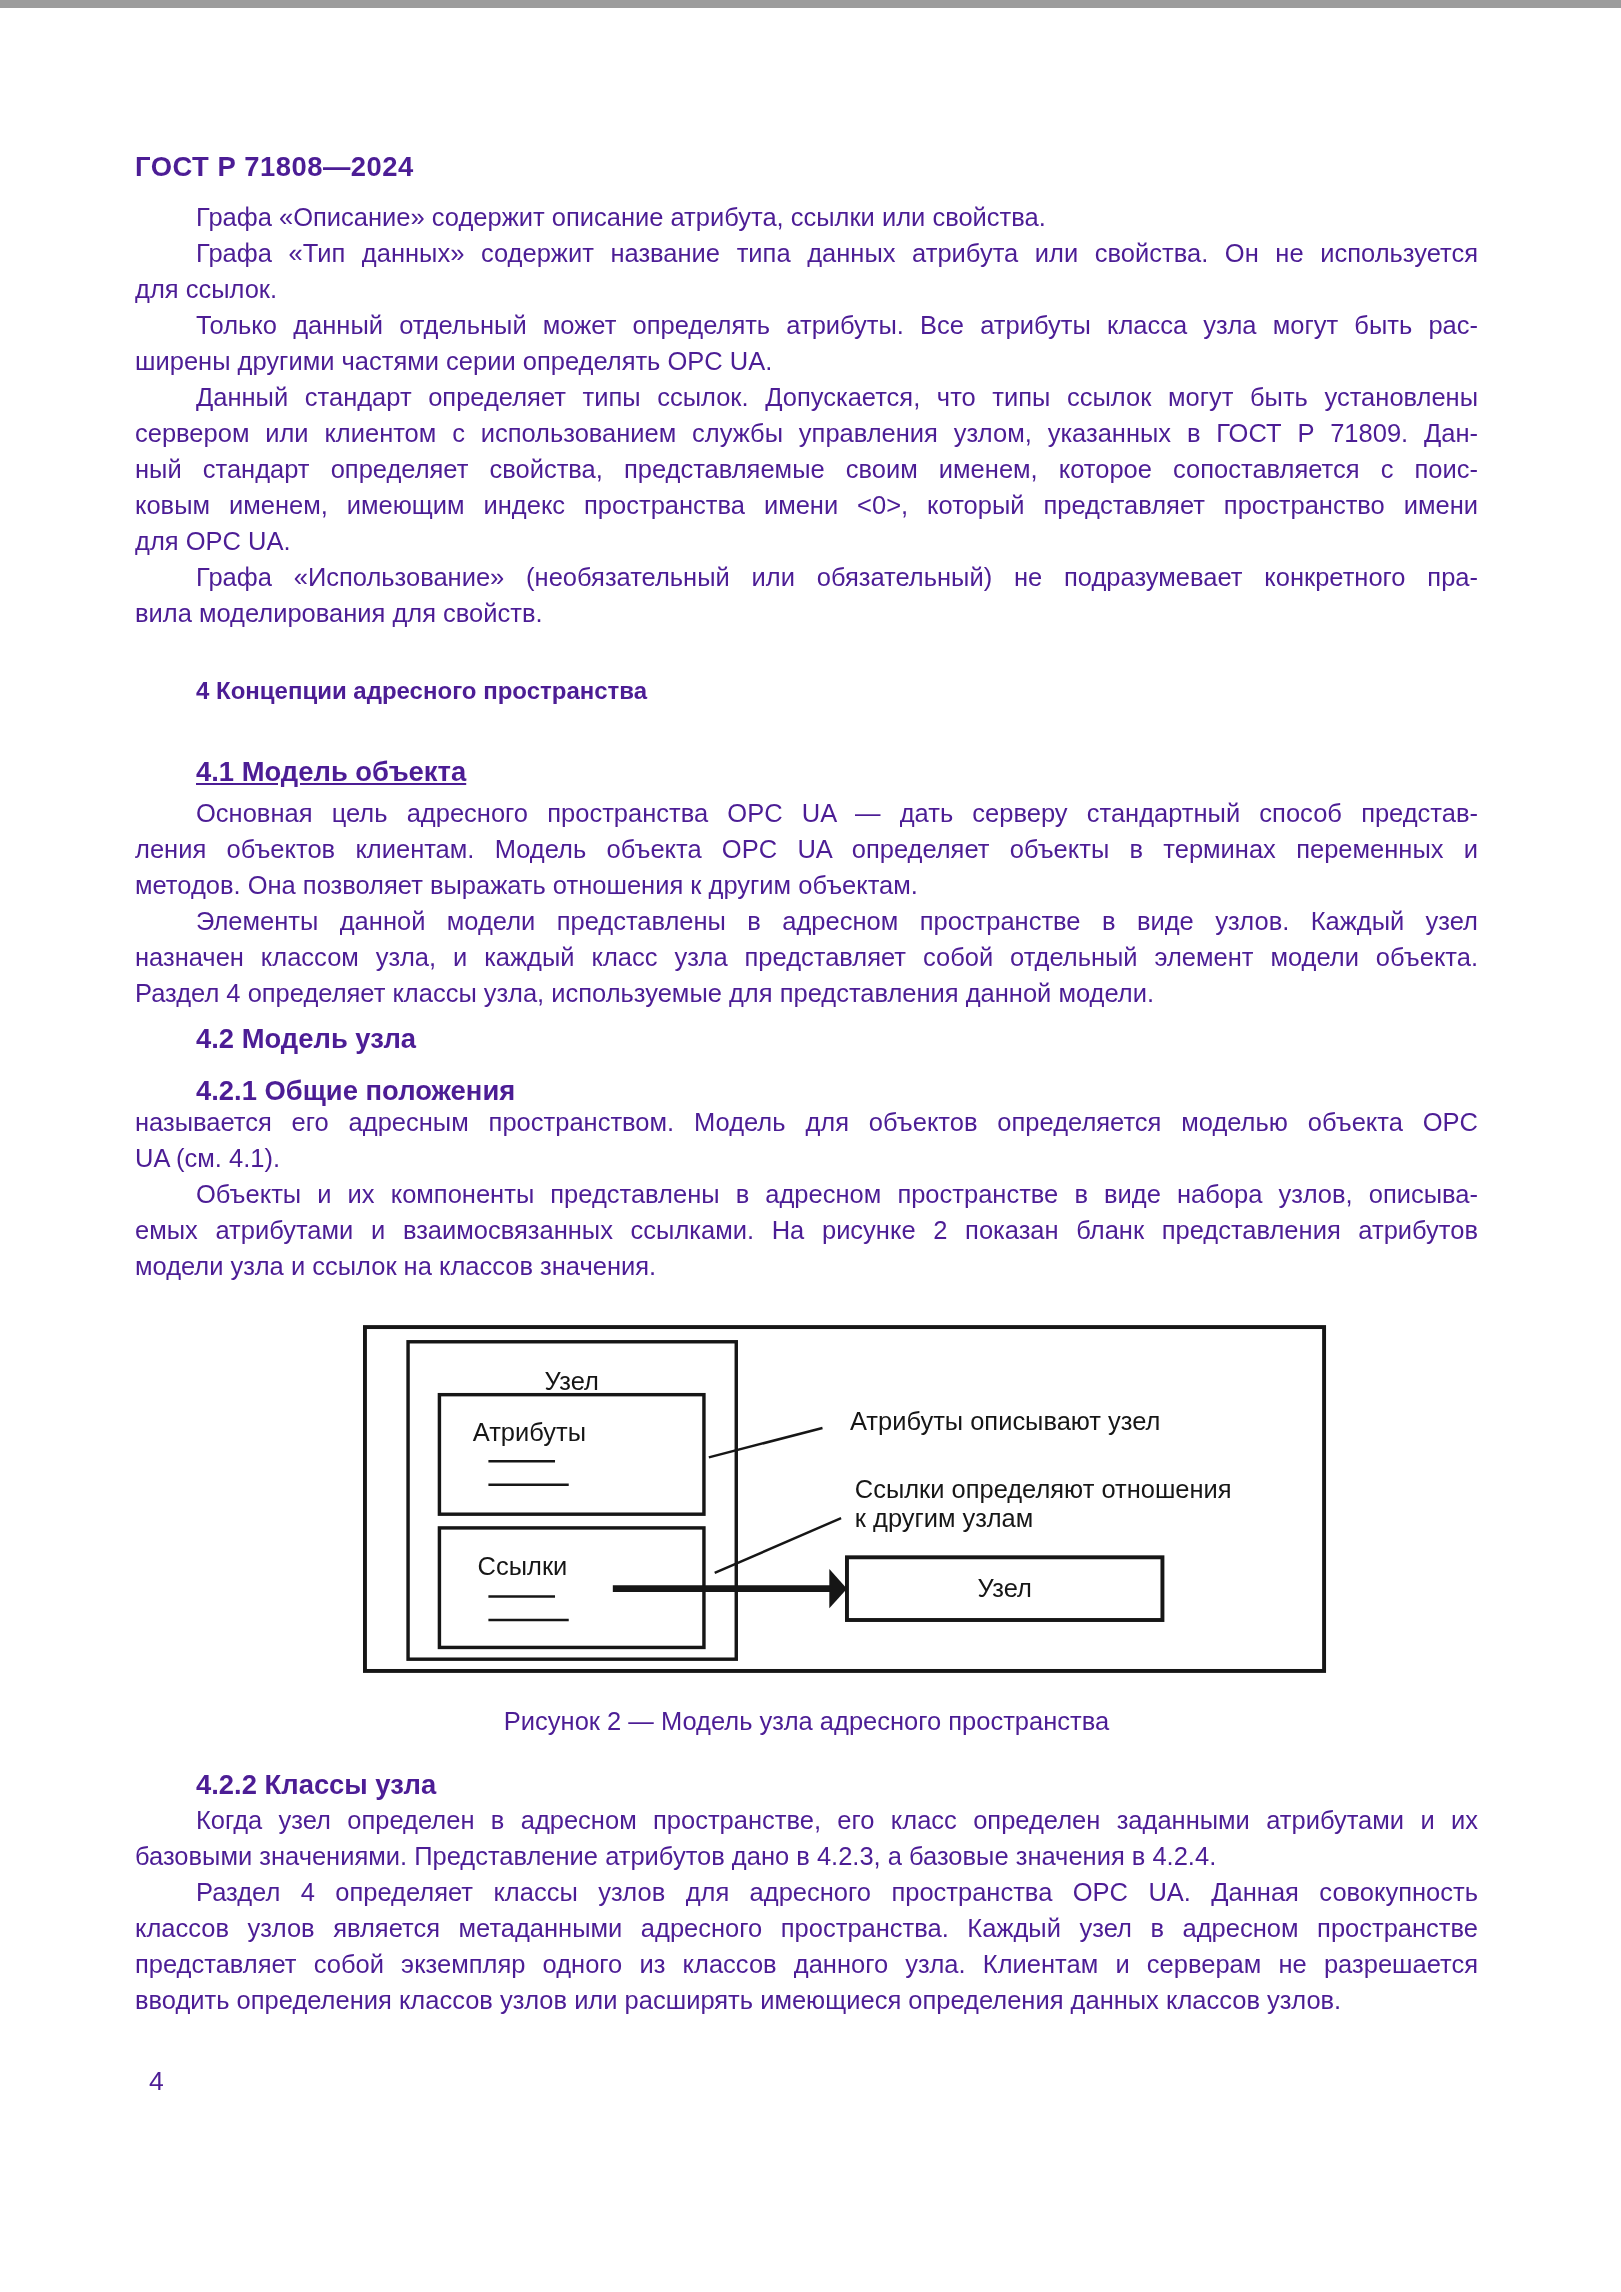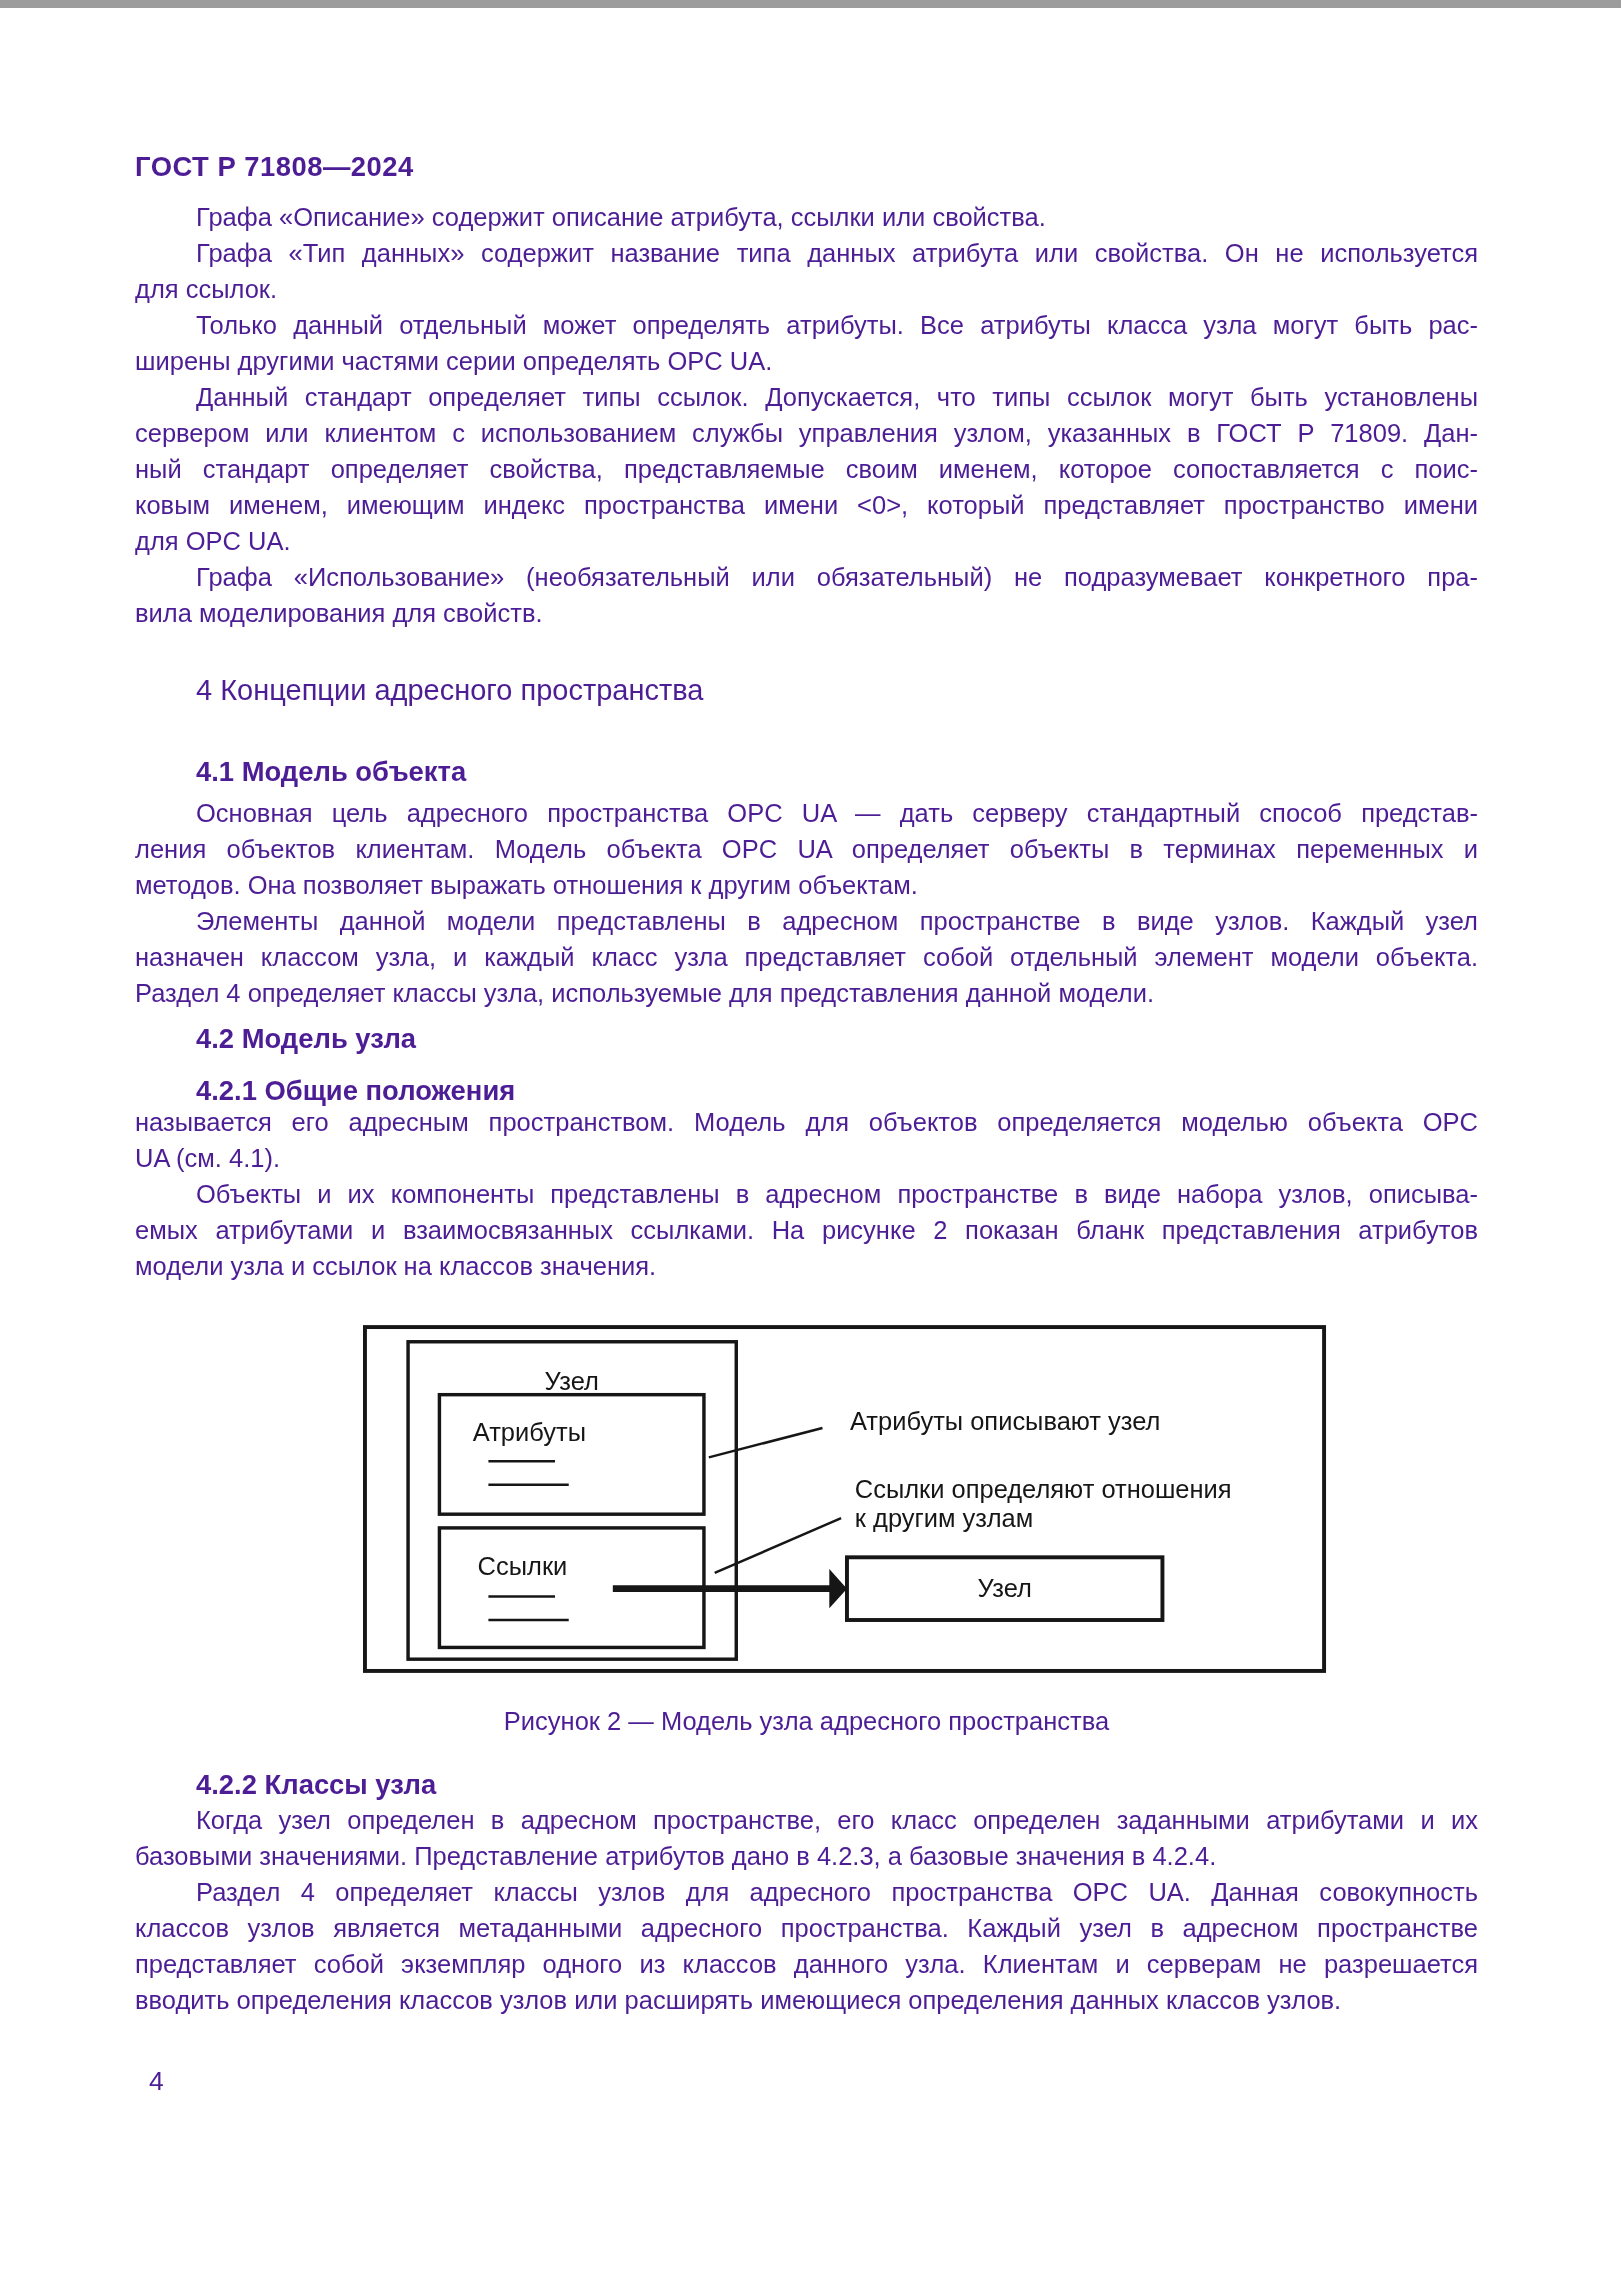--- a/index.html
+++ b/index.html
@@ -29,22 +29,22 @@
     line-height: 36px;
     height: 36px;
     overflow: hidden;
     text-align: justify;
     text-align-last: justify;
     white-space: normal;
   }
   .para .line.first { text-indent: 61px; }
   .para .line.last { text-align-last: left; }
   .h-main {
-    font-weight: normal;
-    font-size: 29px;
+    font-weight: bold;
+    font-size: 24px;
     line-height: 39px;
     padding-left: 61px;
   }
   .h-sub {
     font-weight: bold;
     font-size: 27.4px;
     line-height: 37px;
     padding-left: 61px;
   }
   .caption {
@@ -86,21 +86,21 @@
         <div class="line last">для OPC UA.</div>
       </div>
       <div class="para">
         <div class="line first">Графа «Использование» (необязательный или обязательный) не подразумевает конкретного пра-</div>
         <div class="line last">вила моделирования для свойств.</div>
       </div>
     </div>
 
   <div class="abs textcol h-main" style="top:663px;">4 Концепции адресного пространства</div>
 
-  <div class="abs textcol h-sub" style="top:745px;">4.1 Модель объекта</div>
+  <div class="abs textcol h-sub" style="top:745px;text-decoration:underline;">4.1 Модель объекта</div>
 
   <div class="abs textcol" style="top:787px;">
       <div class="para">
         <div class="line first">Основная цель адресного пространства OPC UA — дать серверу стандартный способ представ-</div>
         <div class="line">ления объектов клиентам. Модель объекта OPC UA определяет объекты в терминах переменных и</div>
         <div class="line last">методов. Она позволяет выражать отношения к другим объектам.</div>
       </div>
       <div class="para">
         <div class="line first">Элементы данной модели представлены в адресном пространстве в виде узлов. Каждый узел</div>
         <div class="line">назначен классом узла, и каждый класс узла представляет собой отдельный элемент модели объекта.</div>

